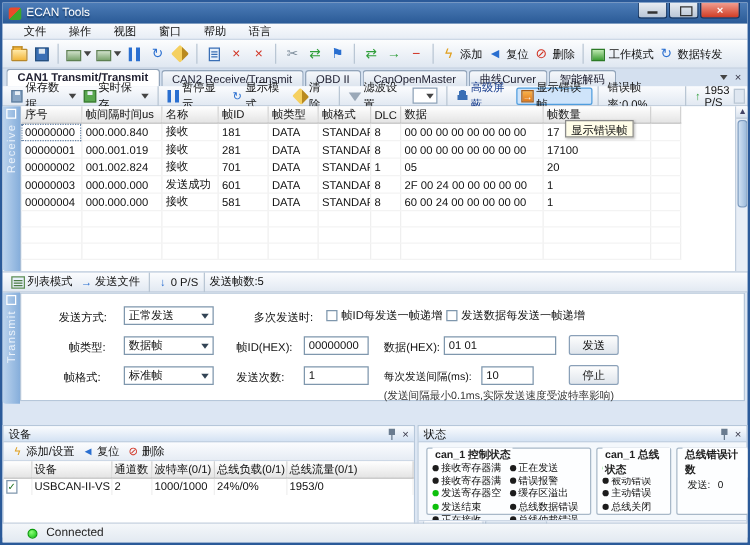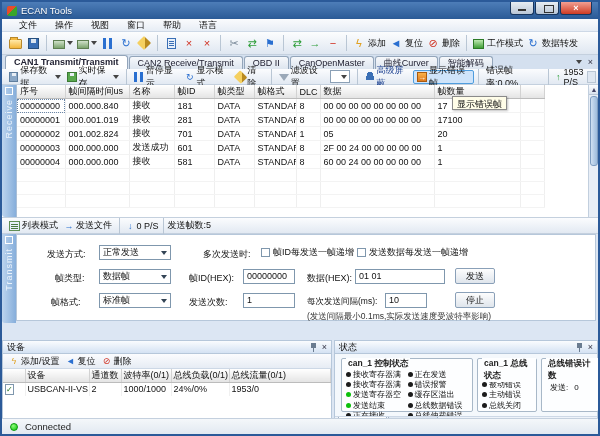--- a/index.html
+++ b/index.html
@@ -122,21 +122,21 @@
   .gcol { flex:1; }
   .sitem { display:flex; align-items:center; height:10.4px; font-size:8px; white-space:nowrap; }
   .led { width:5px; height:5px; border-radius:50%; margin-right:2px; flex:0 0 auto; }
   .errline { font-size:8px; height:12px; display:flex; align-items:center; padding-left:4px; }
   .errline .v { margin-left:6px; }
   .st-tabs { position:absolute; left:0; right:0; bottom:0; height:13px; display:flex; padding-left:3px; background:#eef3fa; border-top:1px solid #cdd8e6; }
   .sttab { height:12px; padding:0 5px; font-size:8.5px; line-height:12px; border:1px solid #9db0c4; border-top:none; border-radius:0 0 3px 3px; background:#dfe8f2; margin-right:1px; }
   .sttab.active { background:#fff; }
 
   
-  .sbar { position:absolute; left:0; right:0; bottom:0; height:16px; background:linear-gradient(#f4f7fa,#e2e9f1); border-top:1px solid #c4d0de; display:flex; align-items:center; padding-left:8px; font-size:9.5px; color:#222; }
+  .sbar { position:absolute; left:0; right:0; bottom:0; height:16px; background:linear-gradient(#f4f7fa,#e2e9f1); border-top:1px solid #c4d0de; display:flex; align-items:center; padding-left:20px; font-size:9.5px; color:#222; }
   .dot { width:8px; height:8px; border-radius:50%; background:radial-gradient(circle at 35% 30%,#8dff7a,#0cc00c); margin-right:7px; border:1px solid #0a9a0a; }
 </style>
 </head>
 <body>
 
 <div class="win">
 
   <div class="titlebar">
     <span class="appicon"></span>
     <span class="title-text">ECAN Tools</span>

